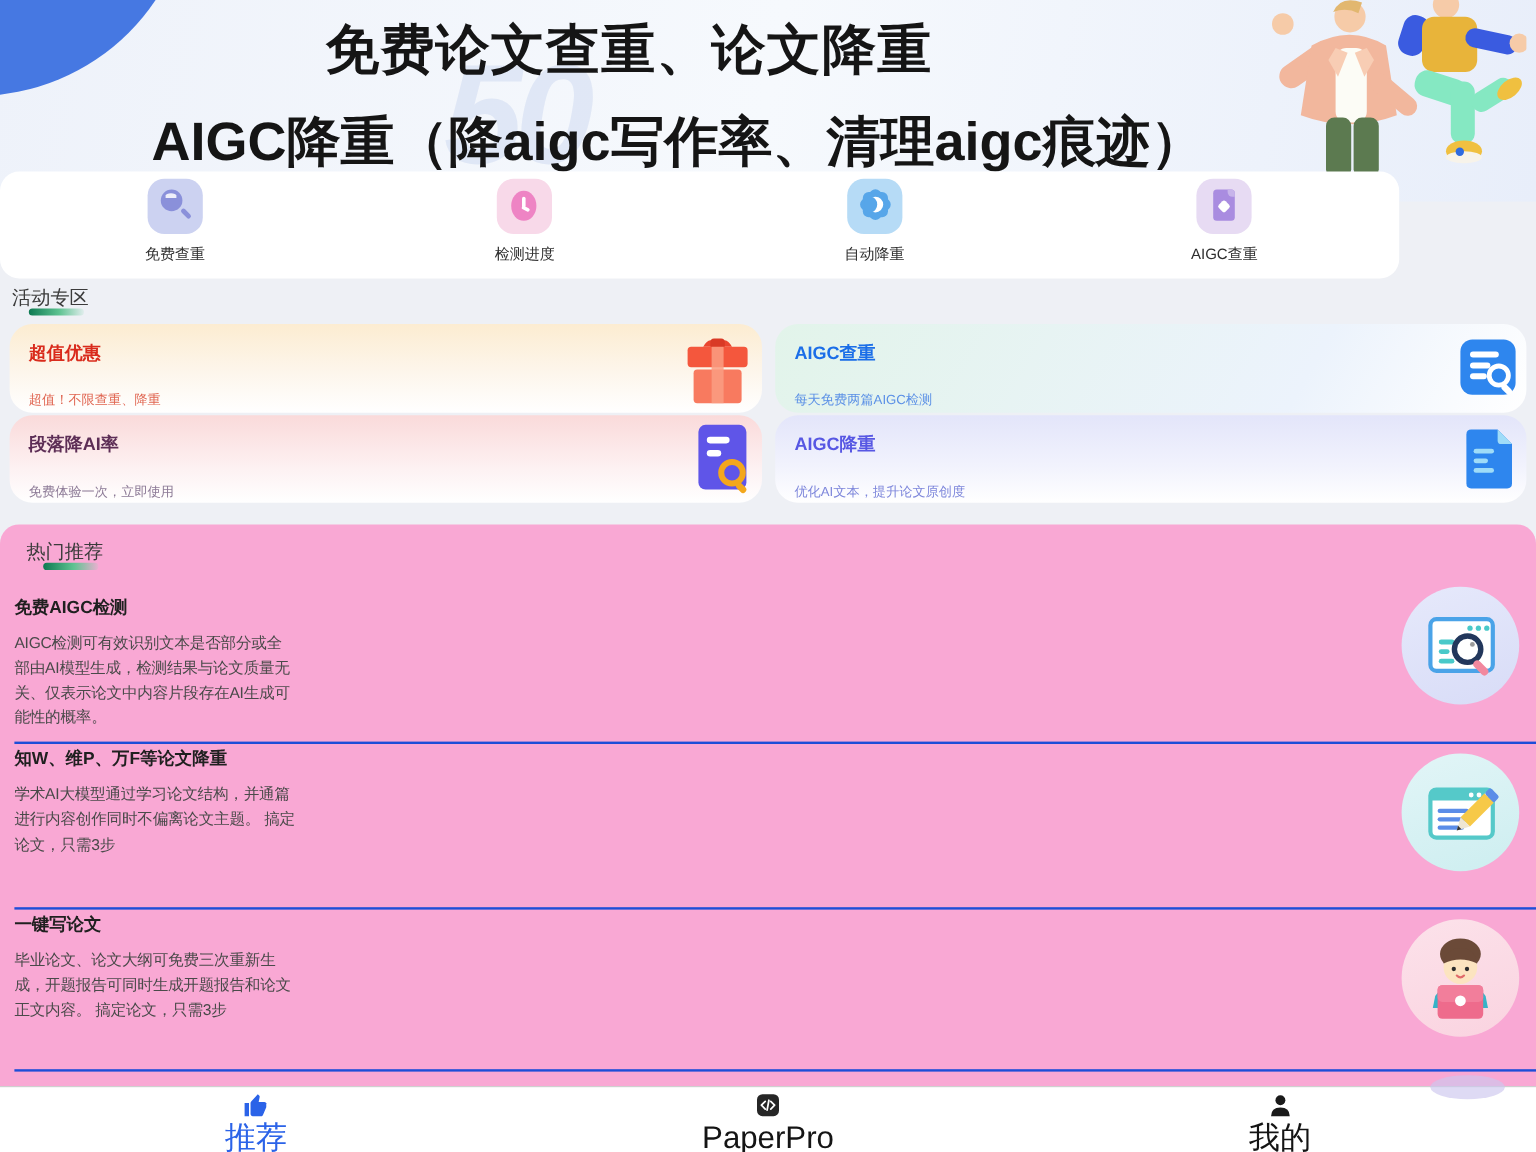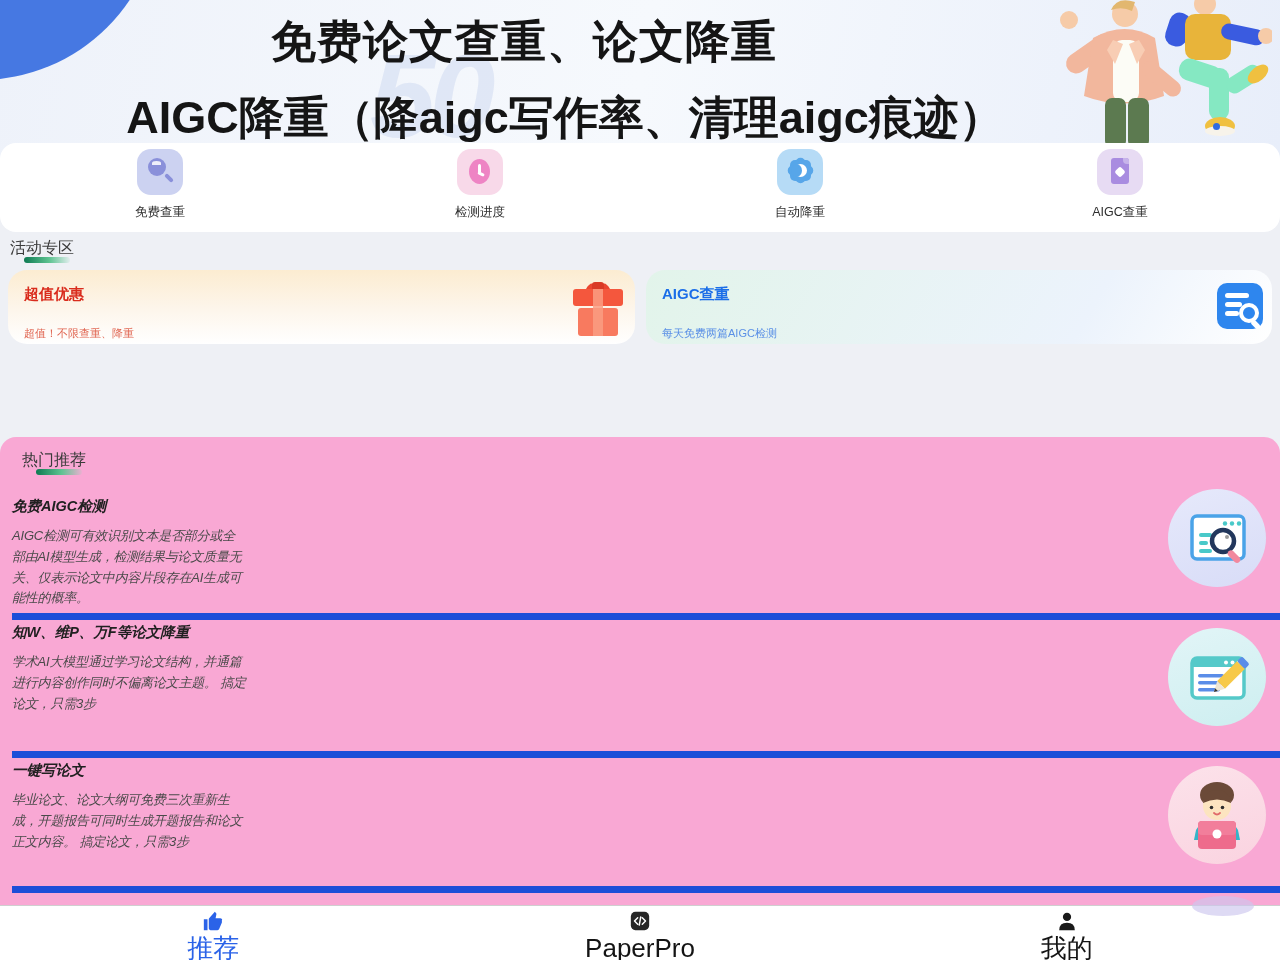--- a/index.html
+++ b/index.html
@@ -15,21 +15,21 @@
   .banner-watermark { position:absolute; left:370px; top:28px; font-size:118px; font-weight:bold;
                       font-style:italic; color:rgba(178,196,232,0.30); letter-spacing:-6px; user-select:none; }
   .banner-title1 { position:absolute; top:12px; left:0; width:1048px; text-align:center;
                    font-size:45px; font-weight:700; color:#151515; letter-spacing:1px; white-space:nowrap; }
   .banner-title2 { position:absolute; top:88px; left:0; width:1130px; text-align:center;
                    font-size:45px; font-weight:700; color:#151515; white-space:nowrap; }
   .banner-illustration { position:absolute; right:8px; top:0; }
   .banner-dot { position:absolute; left:1213px; top:123px; width:7px; height:7px; border-radius:50%; background:#2f6be0; }
 
   
-  .quick-panel { position:absolute; left:0; top:143px; width:1280px; height:89px; background:#ffffff;
+  .quick-panel { position:absolute; left:0; top:143px; width:1166px; height:89px; background:#ffffff;
                  border-radius:16px; display:flex; }
   .qa { flex:1; display:flex; flex-direction:column; align-items:center; padding-top:6px; cursor:pointer; }
   .qa-label { margin-top:9px; font-size:12.5px; color:#2e2e2e; }
   .qa-icon { width:46px; height:46px; border-radius:14px; position:relative; }
   .qa1 { background:#ccd2f1; }
   .qa1 .lens { position:absolute; left:11px; top:9px; width:18px; height:18px; border-radius:50%; background:#8a90da; }
   .qa1 .lens::after { content:""; position:absolute; left:4px; top:3px; width:9px; height:4px;
                       border-radius:50% 50% 0 0; background:rgba(255,255,255,0.85); }
   .qa1 .handle { position:absolute; left:27px; top:27px; width:10px; height:4px; background:#8a90da;
                  border-radius:2px; transform:rotate(45deg); }
@@ -84,21 +84,21 @@
 
   .card-br { left:646px; top:346px; width:626px; height:73px;
              background:linear-gradient(180deg,#e3e5fa 0%,#f2f3fd 60%,#ffffff 100%); }
   .card-br .card-title { color:#5757e3; }
   .card-br .card-sub { color:#7d86db; }
   .card-br .card-icon { right:8px; top:8px; }
 
   
   .hot-panel { position:absolute; left:0; top:437px; width:1280px; height:468px; background:#f9a8d4;
                border-radius:16px 16px 0 0; }
-  .hot-item { position:absolute; left:12px; right:0; cursor:pointer; border-bottom:7px solid #1d4ed8;font-style:italic; }
+  .hot-item { position:absolute; left:12px; right:0; cursor:pointer; border-bottom:2px solid #1d4ed8; }
   .hot-item-1 { top:60px;  height:123px; }
   .hot-item-2 { top:186px; height:135px; }
   .hot-item-3 { top:324px; height:132px; }
   .hi-title { font-size:14.5px; font-weight:bold; color:#202020; margin-bottom:10px; }
   .hi-desc { width:234px; font-size:13px; color:#4a4a4a; line-height:1.6; letter-spacing:-0.2px; }
   .thumb { position:absolute; right:14px; width:98px; height:98px; border-radius:50%; overflow:hidden; }
   .thumb-1 { top:-8px; background:linear-gradient(160deg,#e6e9fb 0%,#d8dcf7 100%); }
   .thumb-2 { top:5px;  background:linear-gradient(160deg,#e2f5f7 0%,#cdeef0 100%); }
   .thumb-3 { top:5px;  background:linear-gradient(160deg,#fce2ea 0%,#fad3e0 100%); }
 
@@ -204,21 +204,43 @@
     <svg class="card-icon" width="52" height="52" viewBox="0 0 52 52">
       <rect x="3" y="3" width="46" height="46" rx="10" fill="#2e86ee"></rect>
       <rect x="11" y="13" width="24" height="5" rx="2.5" fill="#ffffff"></rect>
       <rect x="11" y="22" width="17" height="5" rx="2.5" fill="#ffffff"></rect>
       <rect x="11" y="31" width="14" height="5" rx="2.5" fill="#ffffff"></rect>
       <circle cx="35" cy="33" r="8" fill="#2e86ee" stroke="#ffffff" stroke-width="4"></circle>
       <rect x="40" y="39" width="10" height="5.5" rx="2.75" fill="#ffffff" transform="rotate(45 40 39)"></rect>
     </svg>
   </div>
 
-
+  <div class="card card-bl">
+    <div class="card-title">段落降AI率</div>
+    <div class="card-sub">免费体验一次，立即使用</div>
+    <svg class="card-icon" width="56" height="66" viewBox="0 0 56 66">
+      <rect x="8" y="4" width="40" height="54" rx="6" fill="#5f55e8"></rect>
+      <rect x="15" y="14" width="19" height="5.5" rx="2.75" fill="#ffffff"></rect>
+      <rect x="15" y="25" width="12" height="5.5" rx="2.75" fill="#ffffff"></rect>
+      <circle cx="36" cy="44" r="9" fill="none" stroke="#f3a71c" stroke-width="5"></circle>
+      <rect x="42" y="51" width="10" height="5.5" rx="2.75" fill="#f3a71c" transform="rotate(45 42 51)"></rect>
+    </svg>
+  </div>
+
+  <div class="card card-br">
+    <div class="card-title">AIGC降重</div>
+    <div class="card-sub">优化AI文本，提升论文原创度</div>
+    <svg class="card-icon" width="48" height="57" viewBox="0 0 48 57">
+      <path d="M6 8 q0 -4 4 -4 h22 l12 12 v33 q0 4 -4 4 h-30 q-4 0 -4 -4 z" fill="#2e86ee"></path>
+      <path d="M32 4 l12 12 h-9 q-3 0 -3 -3 z" fill="#9fdcf8"></path>
+      <rect x="12" y="20" width="17" height="4" rx="2" fill="#9fdcf8"></rect>
+      <rect x="12" y="28" width="12" height="4" rx="2" fill="#9fdcf8"></rect>
+      <rect x="12" y="36" width="17" height="4" rx="2" fill="#9fdcf8"></rect>
+    </svg>
+  </div>
 
   <section class="hot-panel">
     <div class="section-title hot-title" style="position:absolute; left:22px; top:13px;">
       <span class="st-underline"></span>
       <span class="st-text">热门推荐</span>
     </div>
 
     <div class="hot-item hot-item-1">
       <div class="hi-title">免费AIGC检测</div>
       <p class="hi-desc">AIGC检测可有效识别文本是否部分或全部由AI模型生成，检测结果与论文质量无关、仅表示论文中内容片段存在AI生成可能性的概率。</p>

